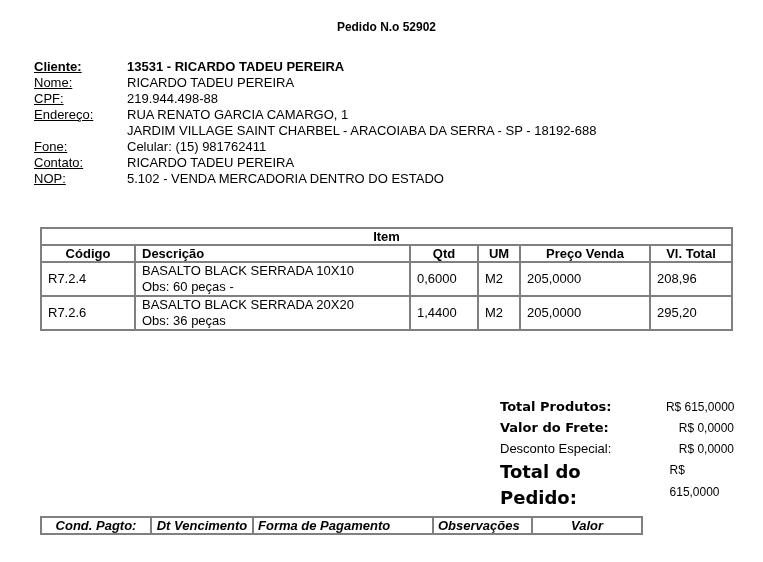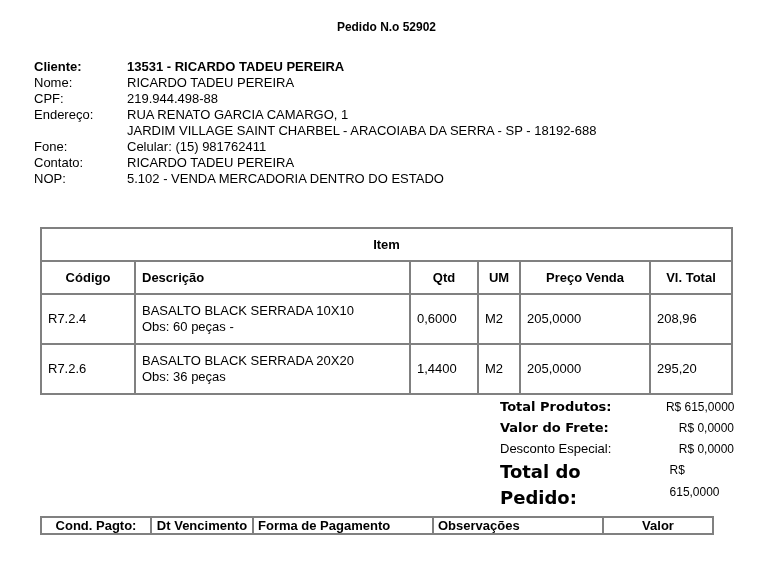--- a/index.html
+++ b/index.html
@@ -7,49 +7,49 @@
       width: 763px; height: 562px; position: relative; overflow: hidden;
       font-family: "Liberation Sans", sans-serif; color: #000; font-size: 13px;
     }
     .title {
       position: absolute; left: 0; top: 19px; width: 773px; text-align: center;
       font-weight: bold; font-size: 13px; font-family: "Liberation Sans", sans-serif;
       transform: scaleX(0.92); transform-origin: 386px 0;
     }
     .info { position: absolute; left: 34px; top: 59px; }
     .info-row { display: flex; height: 16px; line-height: 16px; }
-    .info-label { width: 93px; }
+    .info-label { width: 93px; text-decoration: underline; }
     .info-value { white-space: nowrap; }
     .bold { font-weight: bold; }
 
     table.grid {
       position: absolute; border-collapse: separate; border-spacing: 0;
       border: 1px solid #808080; border-right-color: #808080; border-bottom-color: #808080;
     }
     table.grid td, table.grid th {
-      border: 1px solid #808080; padding: 8px 6px; font-size: 13px;
+      border: 1px solid #808080; padding: 0 6px; font-size: 13px;
       font-family: "Liberation Sans", sans-serif;
     }
     table.items { left: 40px; top: 227px; width: 693px; }
     table.items th { font-weight: bold; height: 15px; line-height: 15px; }
     table.items td { height: 32px; line-height: 16px; vertical-align: middle; }
     .num { text-align: left; }
     .center { text-align: center; }
     .left { text-align: left; }
 
     .totals { position: absolute; left: 500px; top: 396px; width: 234px; }
     .t-row { display: flex; justify-content: space-between; height: 21px; line-height: 21px; gap: 11px; }
     .t-label-bold { font-weight: bold; font-family: "DejaVu Sans", sans-serif; font-size: 13px; }
     .t-label { font-size: 13px; }
     .t-value { font-size: 13px; transform: scaleX(0.92); transform-origin: right; }
     .t-total { height: 26px; line-height: 26px; }
     .t-total .t-label-big { font-weight: bold; font-family: "DejaVu Sans", sans-serif; font-size: 18px; }
     .t-total .t-value { align-self: flex-start; line-height: 22px; }
 
-    table.pay { left: 40px; top: 516px; width: 674px; }
+    table.pay { left: 40px; top: 516px; width: 603px; font-style: italic; }
     table.pay td, table.pay th {
       height: 15px; line-height: 15px; padding: 0 4px;
     }
     table.pay th { font-weight: bold; }
     .cond { font-family: "Liberation Sans Narrow", "Liberation Sans", sans-serif; }
   </style>
 </head>
 <body>
 
 <div class="title">Pedido N.o 52902</div>

